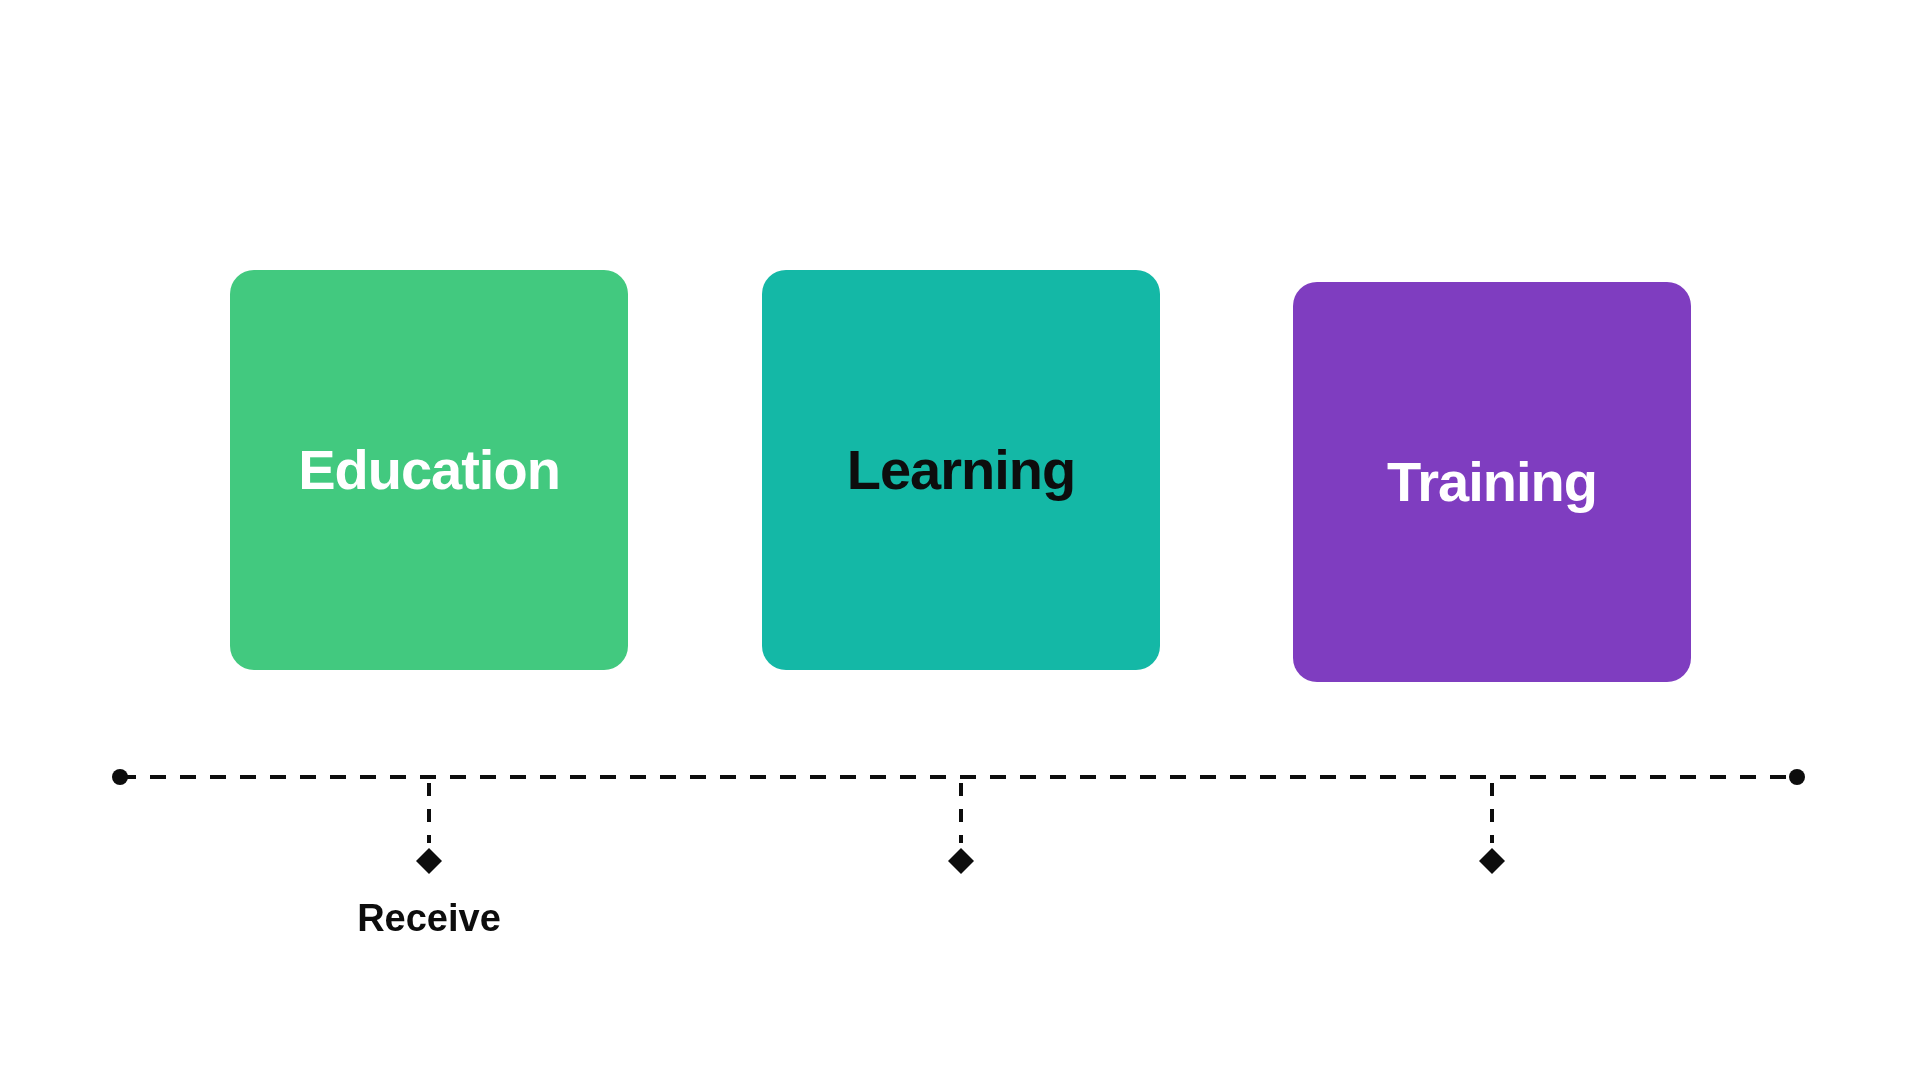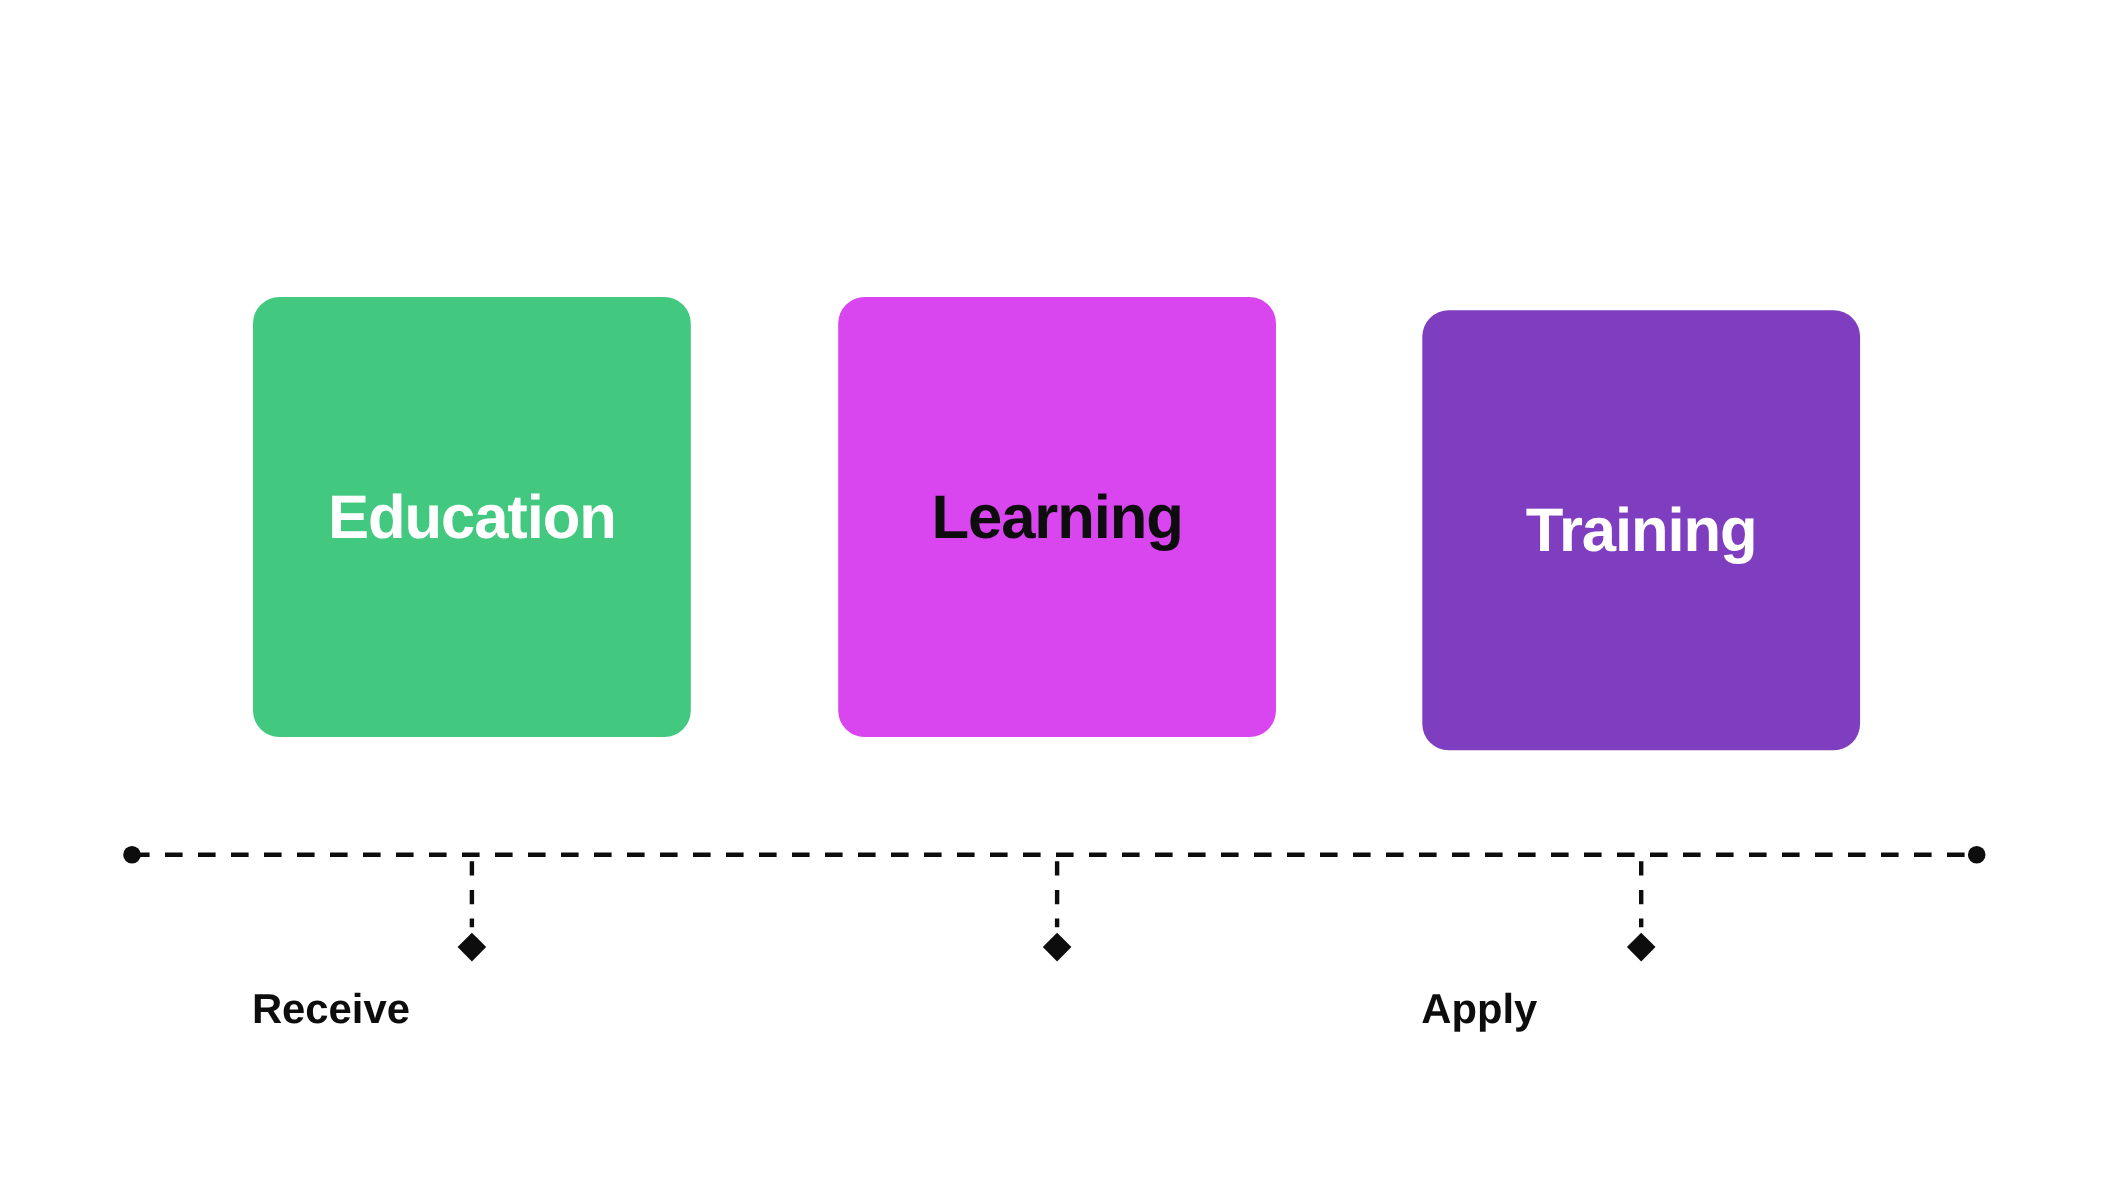--- a/index.html
+++ b/index.html
@@ -37,39 +37,40 @@
     position: absolute;
     left: 0;
     top: 0;
     width: 1920px;
     height: 1080px;
   }
   .milestone-label {
     position: absolute;
     top: 898px;
     width: 400px;
+    text-align: center;
     font-size: 38px;
     font-weight: bold;
     line-height: 1.1;
     color: #0d0d0d;
   }
   .milestone-receive { left: 229px; }
   .milestone-acquire { left: 761px; }
   .milestone-apply   { left: 1292px; }
 </style>
 </head>
 <body>
 
 <div class="canvas" style="background-color: rgb(255, 255, 255);">
 
   <div class="box box-education" style="background-color: rgb(66, 201, 127); color: rgb(255, 255, 255);">
     <span class="box-label">Education</span>
   </div>
 
-  <div class="box box-learning" style="background-color: #d946ef; color: rgb(13, 13, 13);">
+  <div class="box box-learning" style="background-color: #14b8a6; color: rgb(13, 13, 13);">
     <span class="box-label">Learning</span>
   </div>
 
   <div class="box box-training" style="background-color: rgb(127, 61, 192); color: rgb(255, 255, 255);">
     <span class="box-label">Training</span>
   </div>
 
   <svg class="timeline-svg" viewBox="0 0 1920 1080" aria-hidden="true" style="color: rgb(13, 13, 13);">
 
     <line x1="120" y1="777" x2="1797" y2="777" stroke="currentColor" stroke-width="4" stroke-dasharray="16 14"></line>
@@ -87,15 +88,14 @@
       <polygon points="961,848 974,861 961,874 948,861" fill="currentColor"></polygon>
     </g>
 
     <g>
       <line x1="1492" y1="783" x2="1492" y2="843" stroke="currentColor" stroke-width="4" stroke-dasharray="13 13"></line>
       <polygon points="1492,848 1505,861 1492,874 1479,861" fill="currentColor"></polygon>
     </g>
   </svg>
 
   <div class="milestone-label milestone-receive">Receive</div>
-  <div class="milestone-label milestone-apply">Apply</div>
 
 </div>
 
 </body></html>

